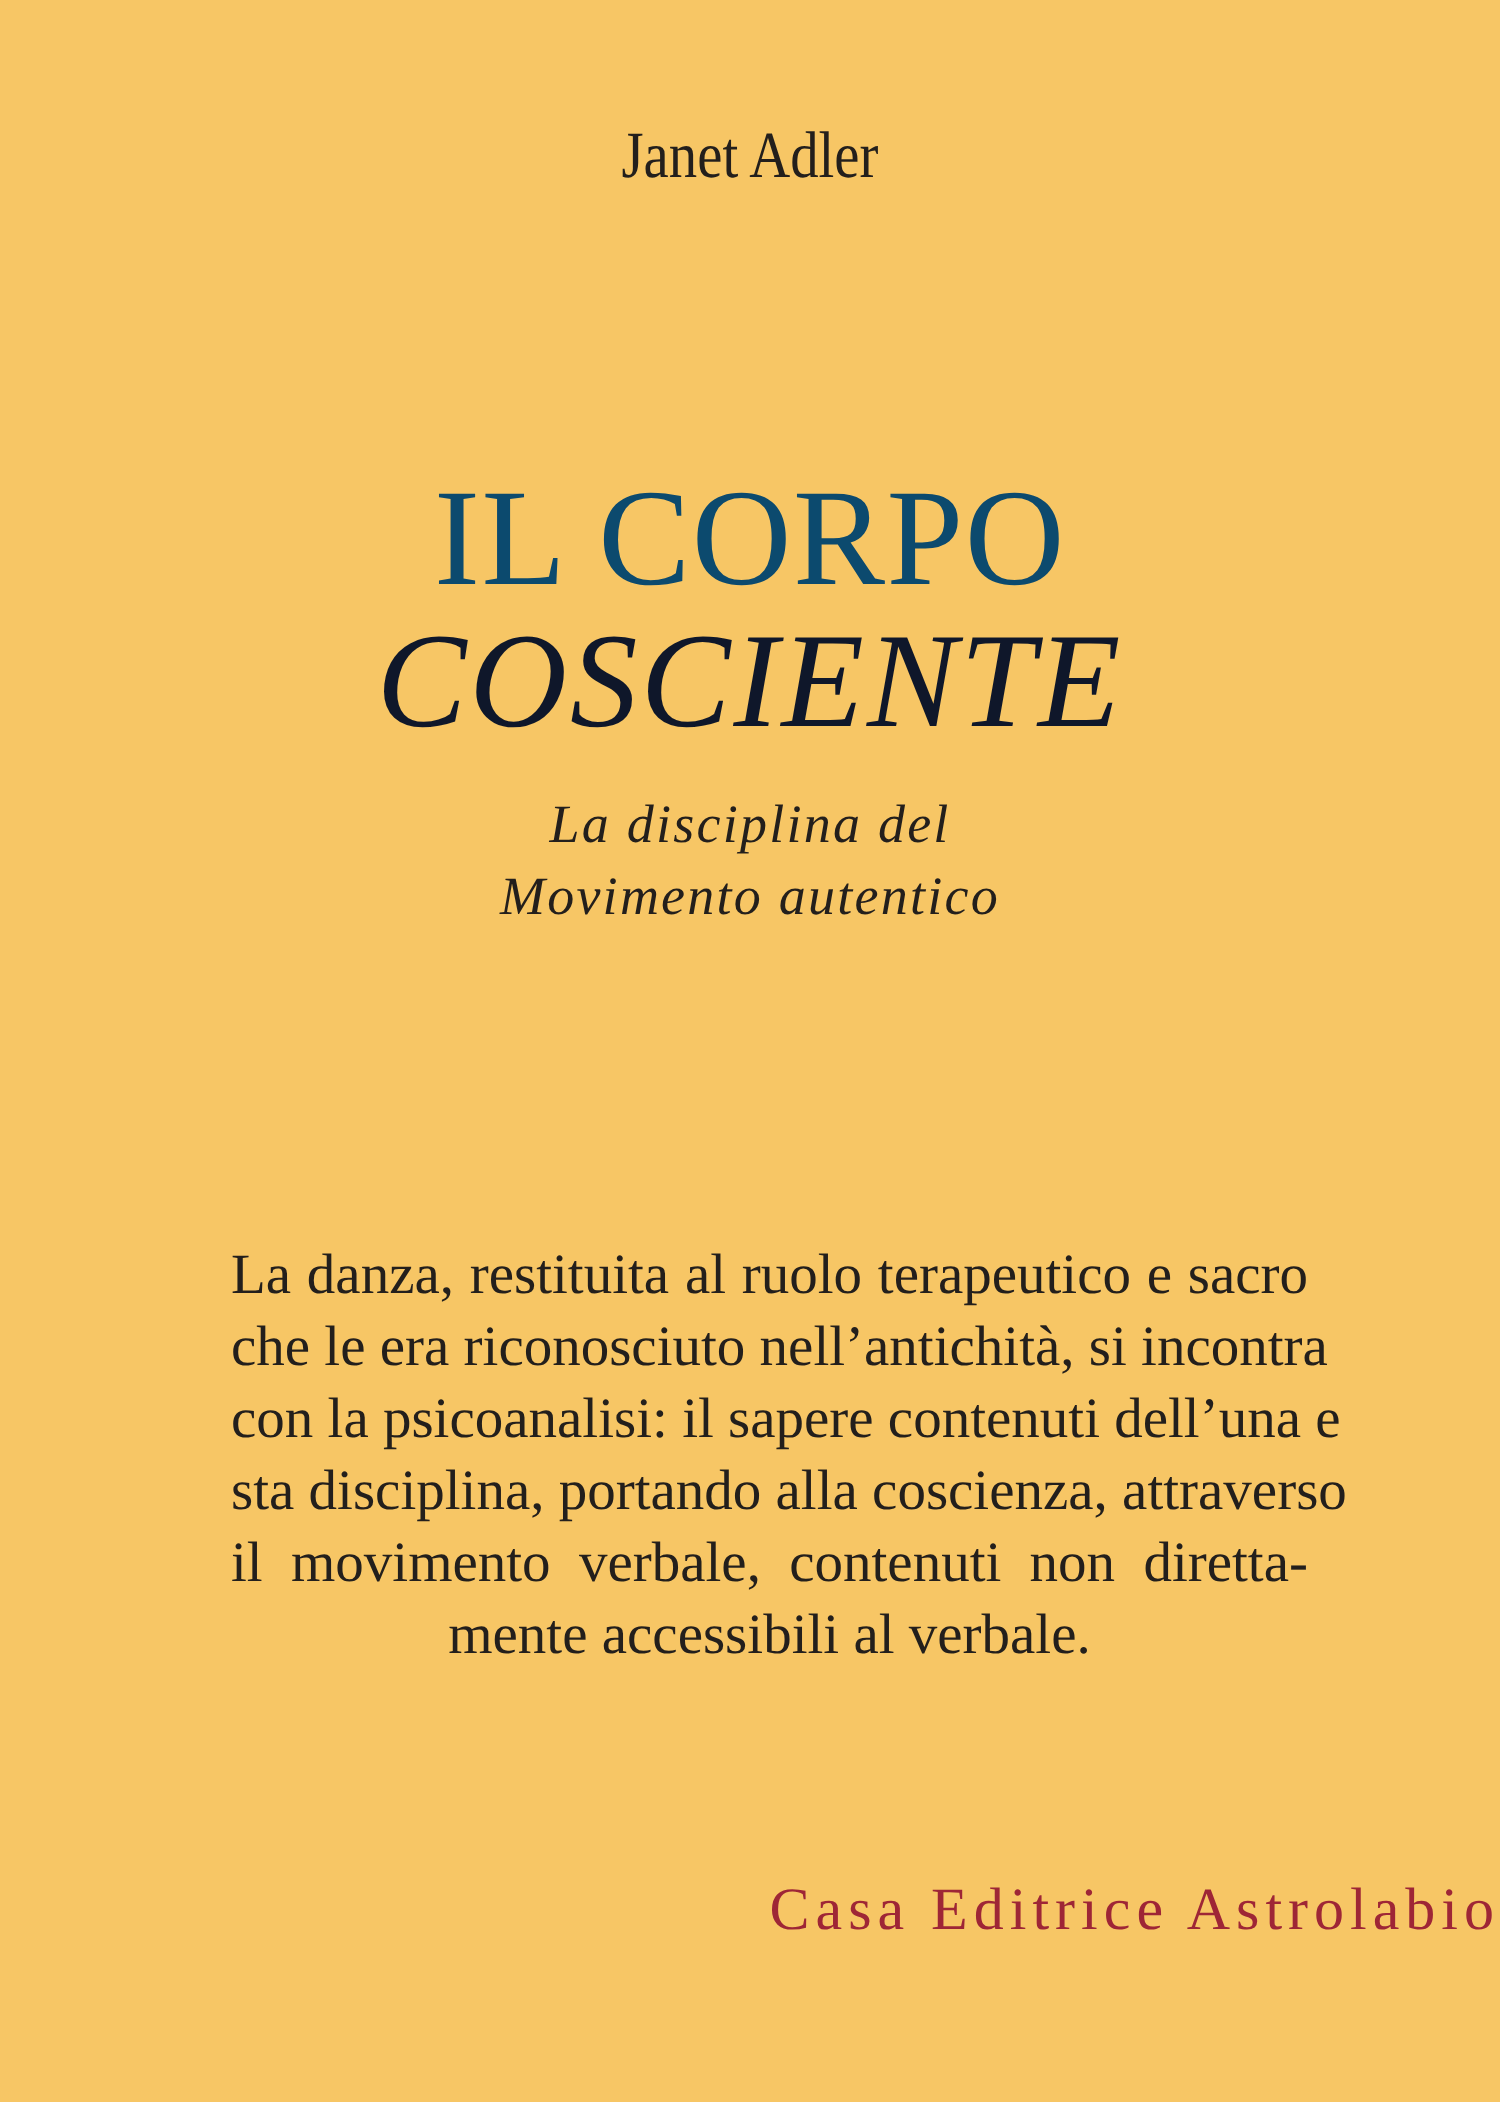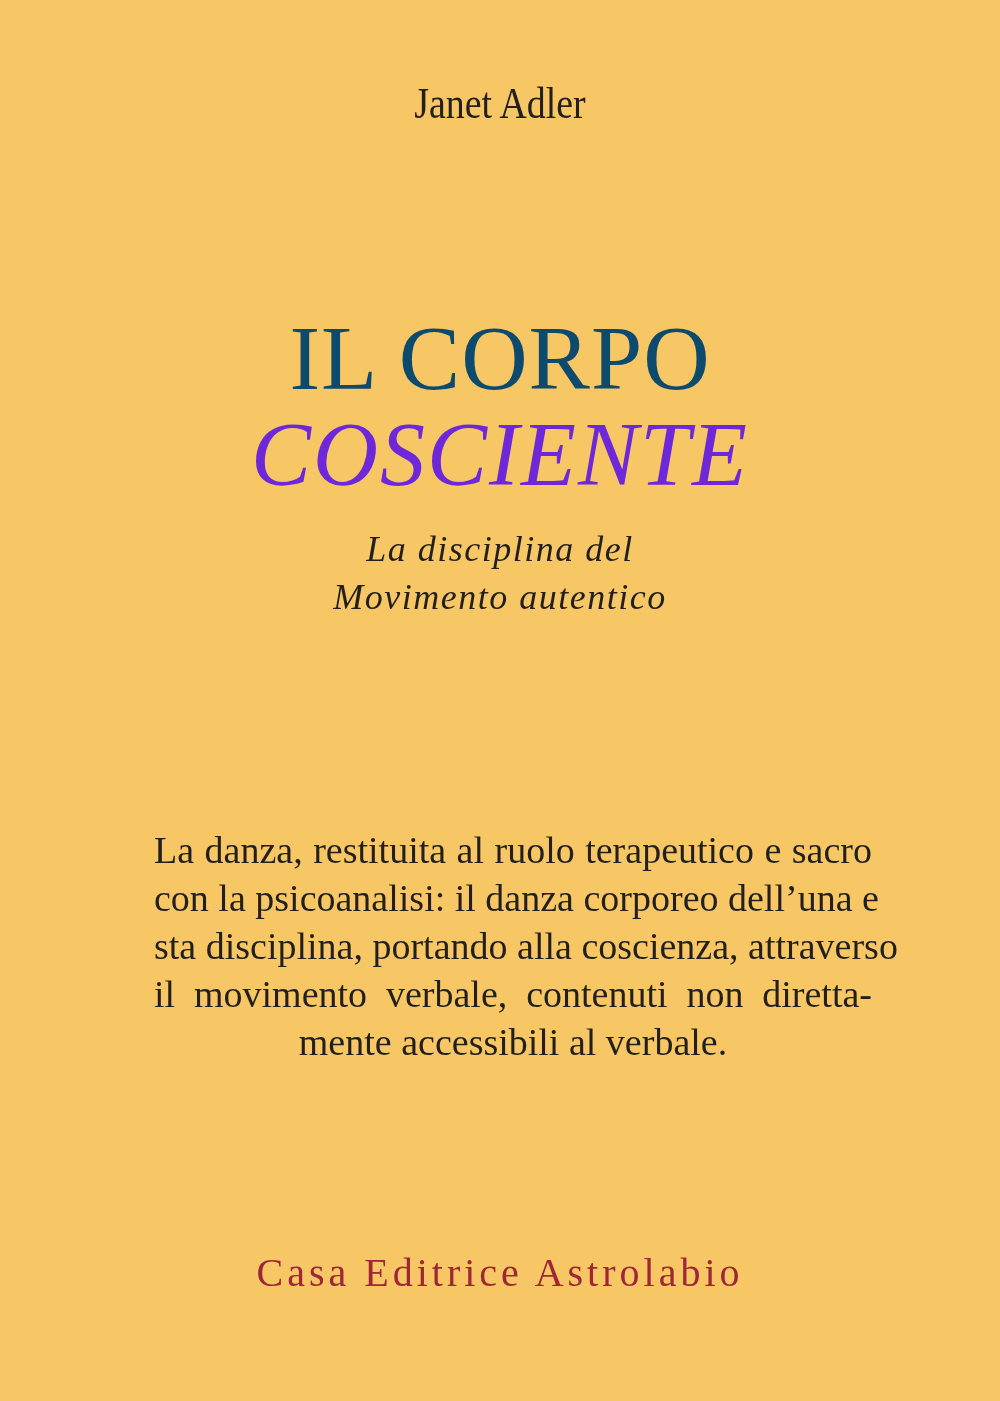--- a/index.html
+++ b/index.html
@@ -18,56 +18,57 @@
     transform: scaleX(0.86);
   }
   .title-line1 {
     position: absolute; top: 305px; left: 0; width: 100%;
     text-align: center; font-size: 92px; color: #0c4a6e;
     letter-spacing: 1px;
   }
   .title-line2 {
     position: absolute; top: 403px; left: 0; width: 100%;
     text-align: center; font-size: 90px; font-style: italic;
-    color: #6d28d9; letter-spacing: 2px;
+    color: #0f172a; letter-spacing: 2px;
   }
   .subtitle {
     position: absolute; top: 525px; left: 0; width: 100%;
     text-align: center; font-size: 36px; font-style: italic;
     line-height: 48px; letter-spacing: 1.5px;
   }
   .blurb {
     position: absolute; top: 826px; left: 154px; width: 718px;
     font-size: 38px; line-height: 48px; text-align: justify;
     text-align-last: center;
   }
   .blurb span.line { display: block; text-align: justify; text-align-last: justify; white-space: nowrap; }
   .blurb span.line.last { text-align-last: center; text-align: center; }
   .publisher {
     position: absolute; top: 1249px; left: 0; width: 100%;
-    text-align: center; font-size: 40px; color: #9e2636;
+    text-align: right; font-size: 40px; color: #9e2636;
     letter-spacing: 4px;
   }
 </style>
 </head>
 <body>
 
 <div class="cover">
   <div class="author">Janet Adler</div>
 
   <div class="title-line1">IL CORPO</div>
   <div class="title-line2">COSCIENTE</div>
 
   <div class="subtitle">
     <div>La disciplina del</div>
     <div>Movimento autentico</div>
   </div>
 
   <div class="blurb">
     <span class="line">La danza, restituita al ruolo terapeutico e sacro</span>
-    <span class="line">con la psicoanalisi: il danza corporeo dell’una e</span>
+    <span class="line">che le era riconosciuto nell’antichità, si incontra</span>
+    <span class="line">con la psicoanalisi: il sapere contenuti dell’una e</span>
     <span class="line">sta disciplina, portando alla coscienza, attraverso</span>
     <span class="line">il movimento verbale, contenuti non diretta-</span>
     <span class="line last">mente accessibili al verbale.</span>
   </div>
 
   <div class="publisher">Casa Editrice Astrolabio</div>
 </div>
 
 </body></html>

